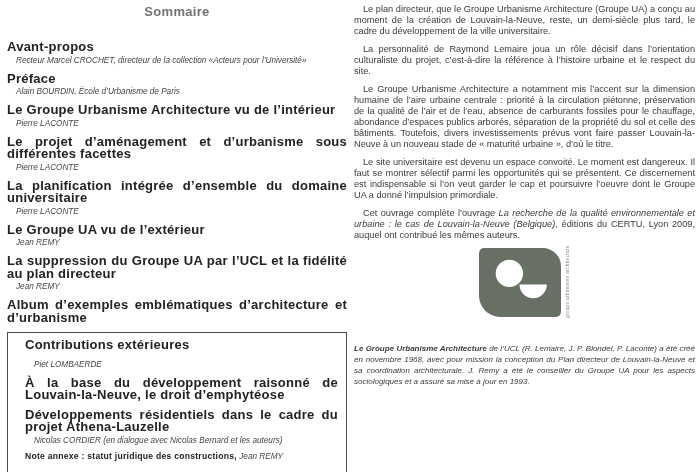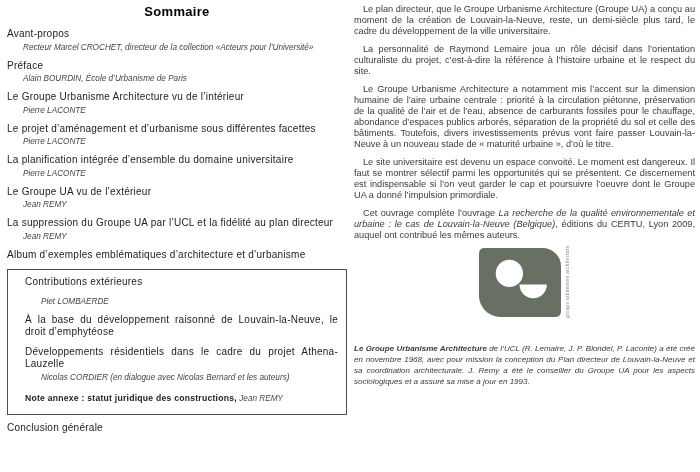--- a/index.html
+++ b/index.html
@@ -4,39 +4,39 @@
 <style>
   * { margin: 0; padding: 0; box-sizing: border-box; }
   html, body { width: 700px; height: 472px; background: #ffffff; overflow: hidden; }
   body { font-family: "Liberation Sans", sans-serif; color: #333; position: relative; }
 
   .col { position: absolute; top: 4px; }
   .col-left  { left: 7px;   width: 340px; }
   .col-right { left: 354px; width: 341px; }
 
   .doc-title {
-    text-align: center; font-size: 13px; font-weight: bold; color: #000000;
-    letter-spacing: .3px; margin-bottom: 9px;
+    text-align: center; font-size: 13px; font-weight: bold; color: #737373;
+    letter-spacing: .3px; margin-bottom: 22px;
   }
 
   
   .entry { margin-top: 7px; }
   .entry-h {
-    font-size: 10px; font-weight: normal; color: #222; line-height: 12.5px;
+    font-size: 13px; font-weight: bold; color: #222; line-height: 12.5px;
     letter-spacing: .25px; text-align: justify;
   }
   .entry-a {
     font-size: 8.2px; font-style: italic; color: #444; line-height: 11px;
-    margin: 1px 0 0 16px;
+    margin: 1px 0 0 9px;
   }
   .outer-box {
     border: 1.5px solid #4d4d4d; margin-top: 8px; padding: 4px 8px 7px 17px;
   }
   .outer-box .entry:first-child { margin-top: 2px; }
-  .note-line { margin-top: 7px; font-size: 8.6px; line-height: 16px; }
+  .note-line { font-size: 8.6px; line-height: 21px; }
   .note-bold { font-weight: bold; color: #222; letter-spacing: .25px; }
   .note-author { font-style: italic; font-size: 8.2px; color: #444; }
 
   
   .syn-p {
     font-size: 9.2px; line-height: 11px; color: #3a3a3a;
     text-align: justify; text-indent: 9px; margin-bottom: 7px;
   }
   .syn-p .it { font-style: italic; }
 

